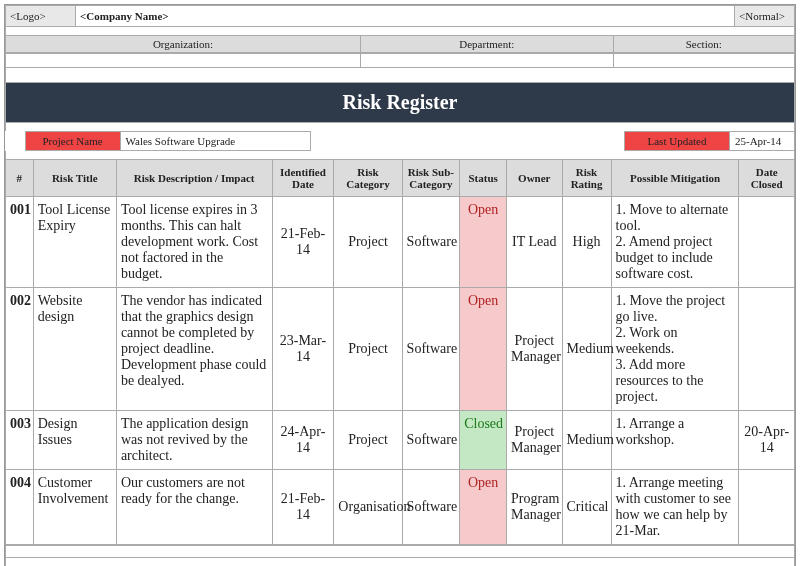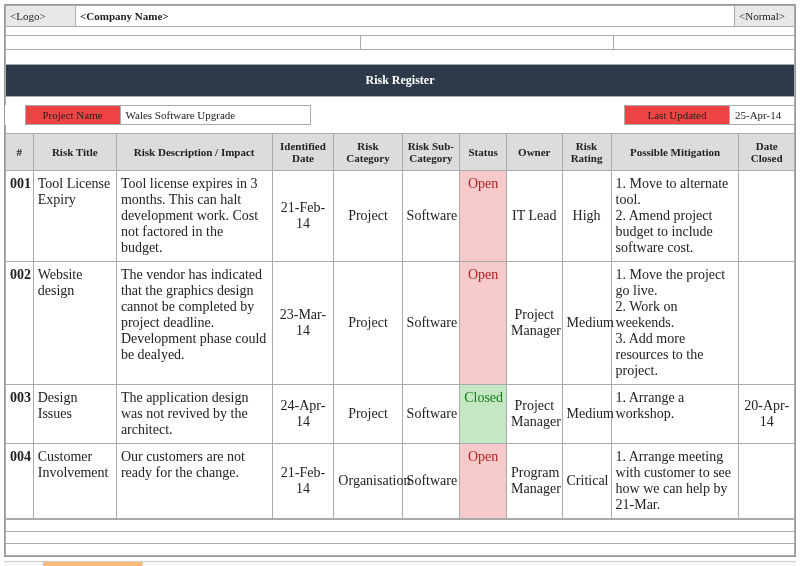--- a/index.html
+++ b/index.html
@@ -16,21 +16,21 @@
   td, th { border: 1px solid #aaa; padding: 3px 4px; vertical-align: middle; }
   .hdr-row td { background: #e8e8e8; text-align: left; font-weight: normal; padding: 4px; }
   .hdr-row td.white { background: #fff; }
   .org-labels td { background: #dcdcdc; text-align: center; font-weight: normal; padding: 2px 4px; }
   .org-values td { background: #fff; height: 14px; }
   .banner td {
     background: #2e3a4a;
     color: #fff;
     text-align: center;
     font-weight: bold;
-    font-size: 12px;
+    font-size: 20px;
     padding: 8px;
   }
   .meta td { padding: 3px 5px; }
   .meta .label { background: #ef4444; text-align: center; }
   .meta .value { background: #fff; }
   .spacer td { border-left: 1px solid #aaa; border-right: 1px solid #aaa; border-top: none; border-bottom: none; height: 8px; }
   .main th {
     background: #dcdcdc;
     font-weight: bold;
     text-align: center;
@@ -70,20 +70,34 @@
     </table>
 
   <table>
       <tbody>
         <tr class="spacer">
           <td></td>
         </tr>
       </tbody>
     </table>
 
+  <table class="org-labels">
+    <colgroup>
+        <col style="width:45%">
+        <col style="width:32%">
+        <col style="width:23%">
+      </colgroup>
+    <tbody>
+        <tr>
+      <td>Organization:</td>
+      <td>Department:</td>
+      <td>Section:</td>
+    </tr>
+  </tbody>
+    </table>
   <table class="org-values">
     <colgroup>
         <col style="width:45%">
         <col style="width:32%">
         <col style="width:23%">
       </colgroup>
     <tbody>
         <tr>
       <td></td>
       <td></td>

